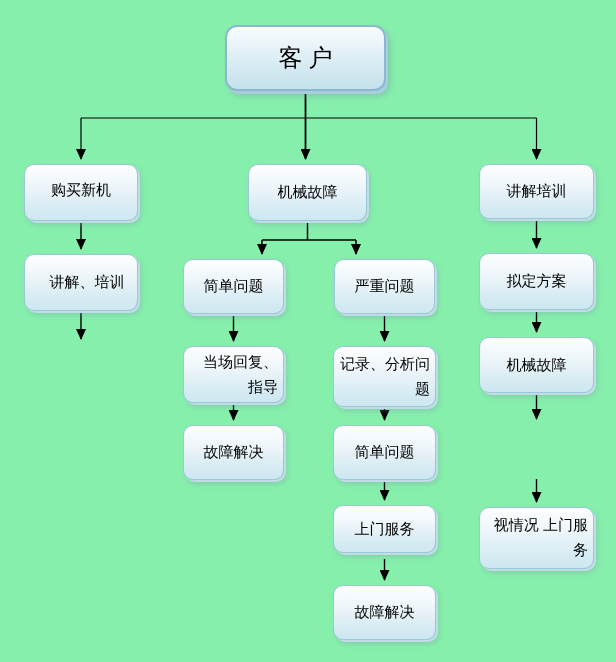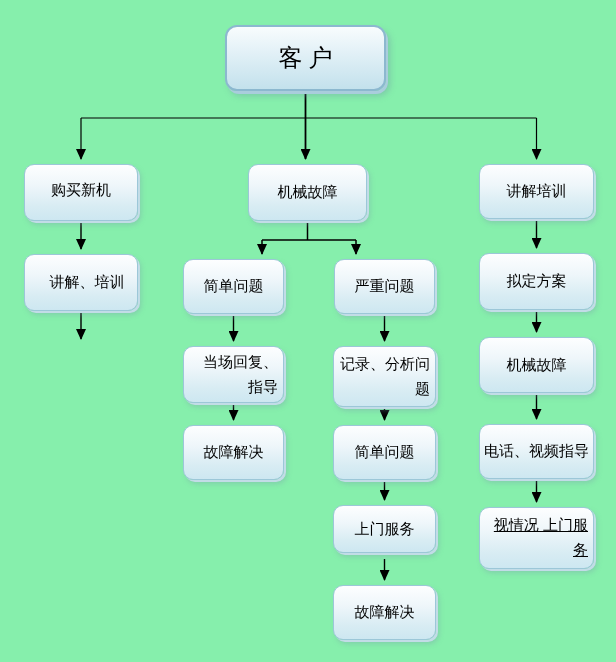--- a/index.html
+++ b/index.html
@@ -103,16 +103,15 @@
 
   <div class="node" style="left:334px; top:259px; width:101px; height:55px;">严重问题</div>
   <div class="node wrap" style="left:333px; top:346px; width:103px; height:61px;">记录、分析问题</div>
   <div class="node" style="left:333px; top:425px; width:103px; height:55px;">简单问题</div>
   <div class="node" style="left:333px; top:505px; width:103px; height:48px;">上门服务</div>
   <div class="node" style="left:333px; top:585px; width:103px; height:55px;">故障解决</div>
 
   <div class="node" style="left:479px; top:164px; width:115px; height:55px;">讲解培训</div>
   <div class="node" style="left:479px; top:253px; width:115px; height:57px;">拟定方案</div>
   <div class="node" style="left:479px; top:337px; width:115px; height:56px;">机械故障</div>
-  <div class="node" style="left:479px; top:424px; width:115px; height:55px;">电话、视频指导</div>
-  <div class="node wrap" style="left:479px; top:507px; width:115px; height:62px;text-decoration:underline;">视情况 上门服务</div>
+  <div class="node wrap" style="left:479px; top:507px; width:115px; height:62px;">视情况 上门服务</div>
 
 </div>
 
 </body></html>

